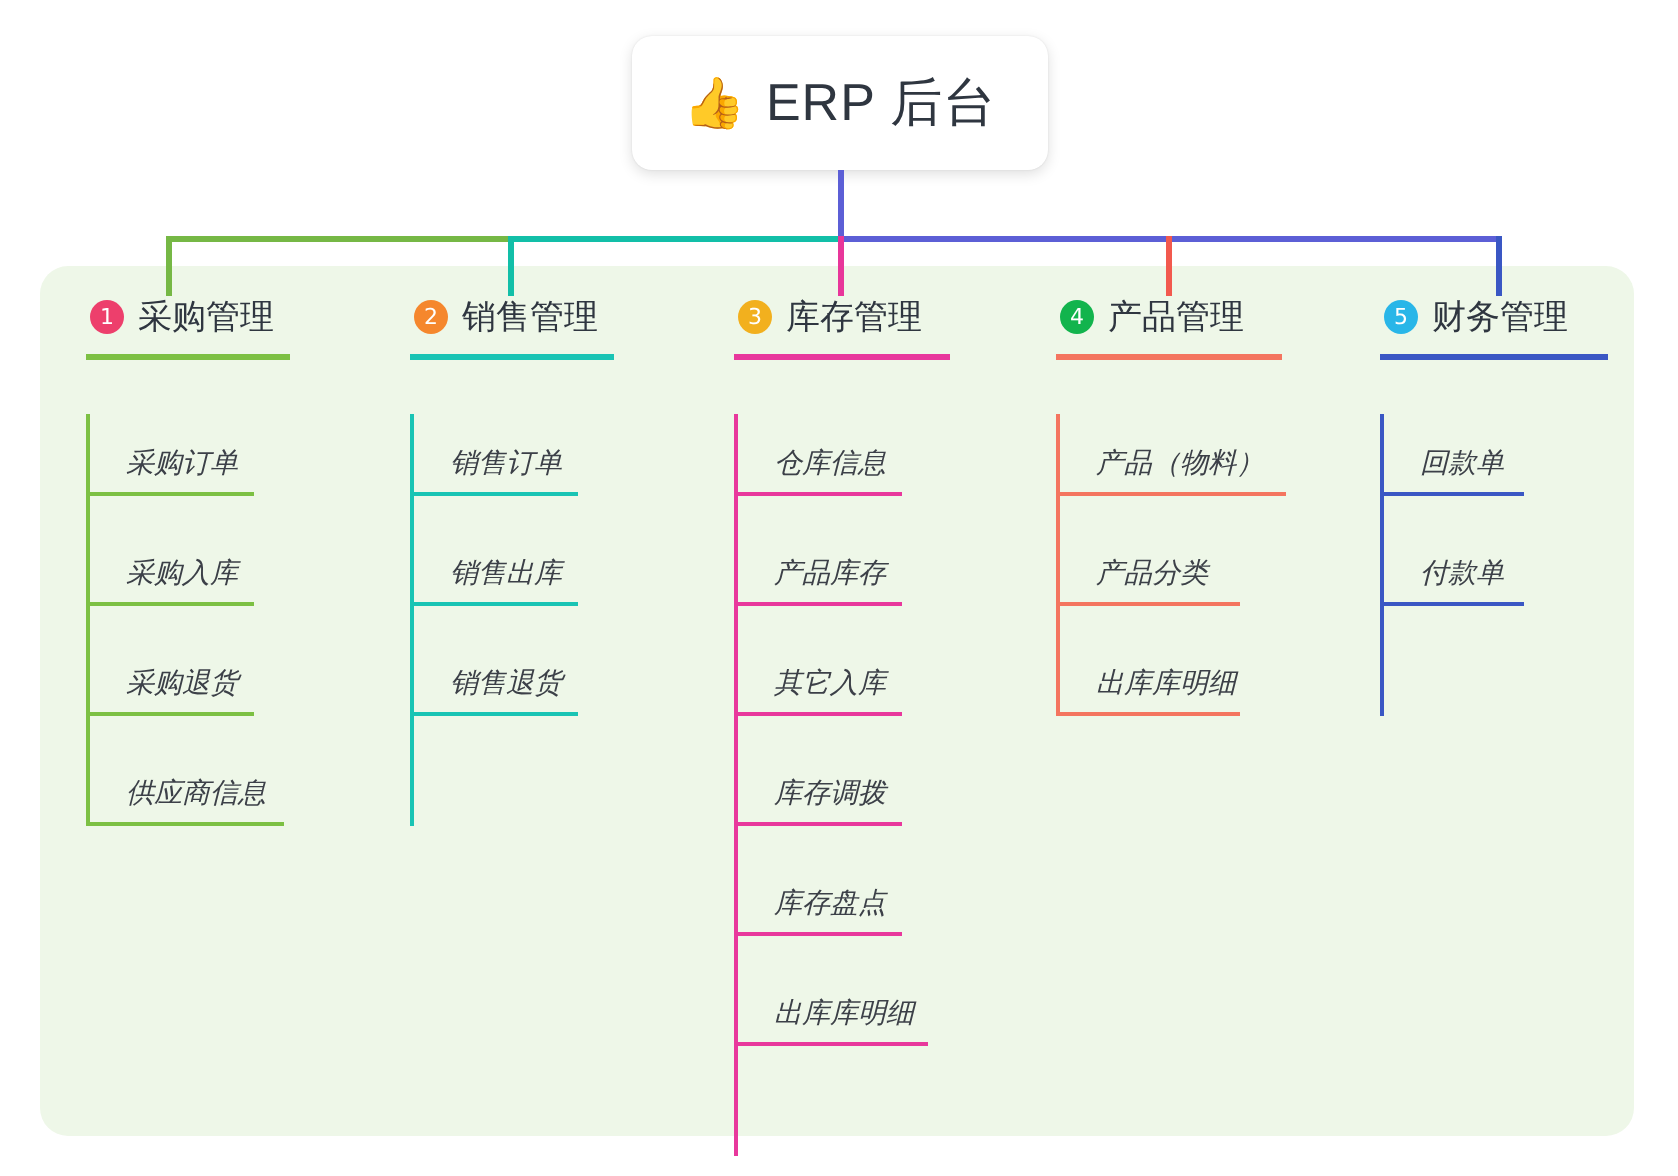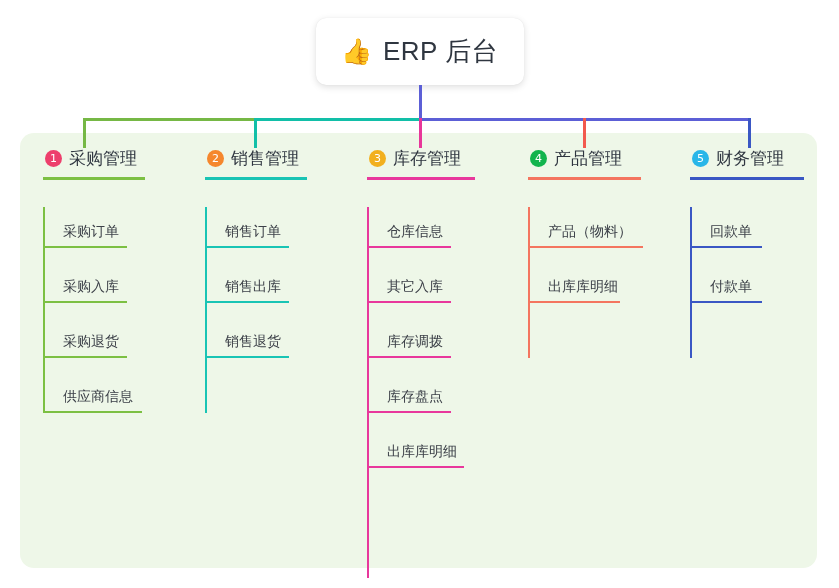--- a/index.html
+++ b/index.html
@@ -114,20 +114,21 @@
     position: relative;
     height: 55px;
   }
   .leaf-label {
     position: absolute;
     left: 20px;
     top: 16px;
     font-size: 14px;
     color: #3c4048;
     white-space: nowrap;
+    font-style: italic;
   }
   .leaf-rule {
     position: absolute;
     left: 0;
     top: 39px;
     height: 2px;
   }
 </style>
 </head>
 <body>
@@ -208,20 +209,24 @@
           <span class="head-label">库存管理</span>
           <div class="head-rule" style="width: 108px; background: rgb(232, 56, 156);"></div>
         </div>
         <div class="leaves">
           <div class="spine" style="height: 371px; background: rgb(232, 56, 156);"></div>
           <div class="leaf">
             <span class="leaf-label">仓库信息</span>
             <div class="leaf-rule" style="width: 84px; background: rgb(232, 56, 156);"></div>
           </div>
           <div class="leaf">
+            <span class="leaf-label">产品库存</span>
+            <div class="leaf-rule" style="width: 84px; background: rgb(232, 56, 156);"></div>
+          </div>
+          <div class="leaf">
             <span class="leaf-label">其它入库</span>
             <div class="leaf-rule" style="width: 84px; background: rgb(232, 56, 156);"></div>
           </div>
           <div class="leaf">
             <span class="leaf-label">库存调拨</span>
             <div class="leaf-rule" style="width: 84px; background: rgb(232, 56, 156);"></div>
           </div>
           <div class="leaf">
             <span class="leaf-label">库存盘点</span>
             <div class="leaf-rule" style="width: 84px; background: rgb(232, 56, 156);"></div>
@@ -238,20 +243,24 @@
           <span class="head-label">产品管理</span>
           <div class="head-rule" style="width: 113px; background: rgb(244, 117, 95);"></div>
         </div>
         <div class="leaves">
           <div class="spine" style="height: 151px; background: rgb(244, 117, 95);"></div>
           <div class="leaf">
             <span class="leaf-label">产品（物料）</span>
             <div class="leaf-rule" style="width: 115px; background: rgb(244, 117, 95);"></div>
           </div>
           <div class="leaf">
+            <span class="leaf-label">产品分类</span>
+            <div class="leaf-rule" style="width: 92px; background: rgb(244, 117, 95);"></div>
+          </div>
+          <div class="leaf">
             <span class="leaf-label">出库库明细</span>
             <div class="leaf-rule" style="width: 92px; background: rgb(244, 117, 95);"></div>
           </div>
         </div>
       </div>
       <div class="col" style="left: 690px;">
         <div class="col-head">
           <span class="badge" style="background: rgb(41, 182, 232);">5</span>
           <span class="head-label">财务管理</span>
           <div class="head-rule" style="width: 114px; background: rgb(58, 87, 196);"></div>

